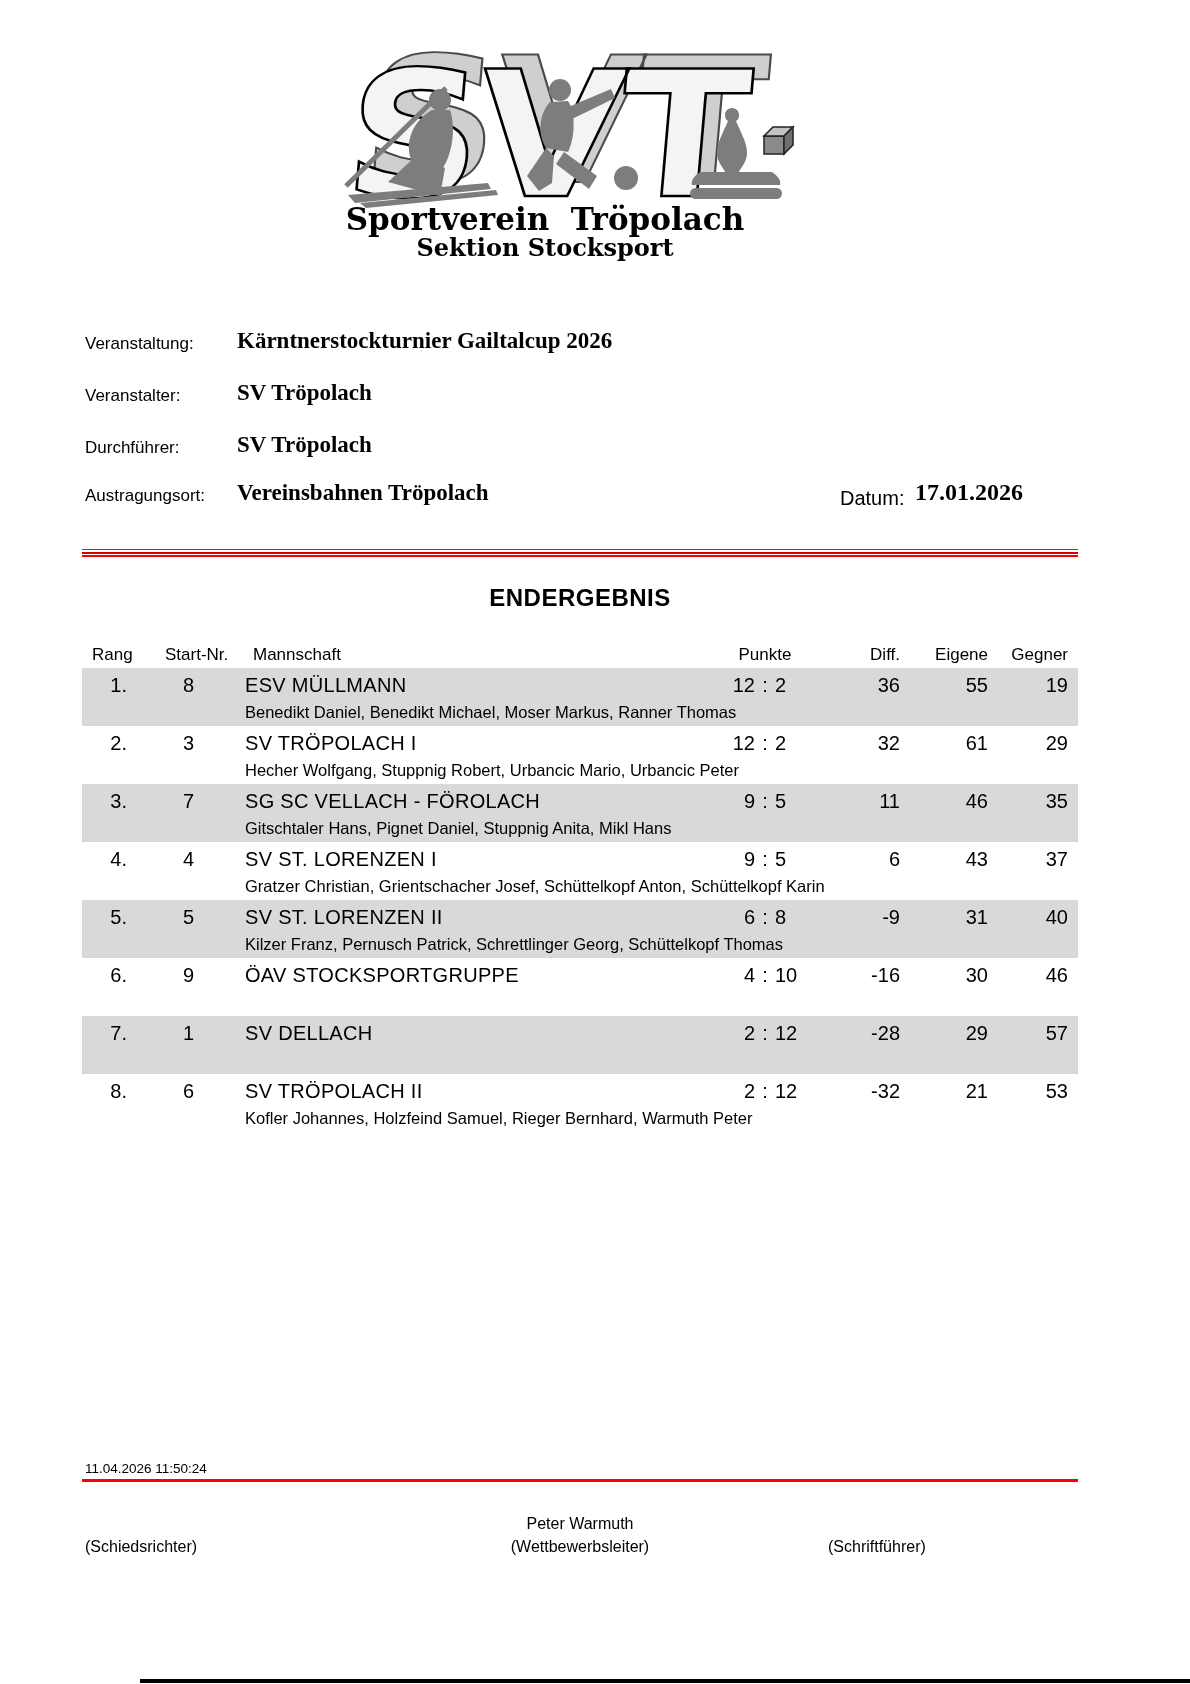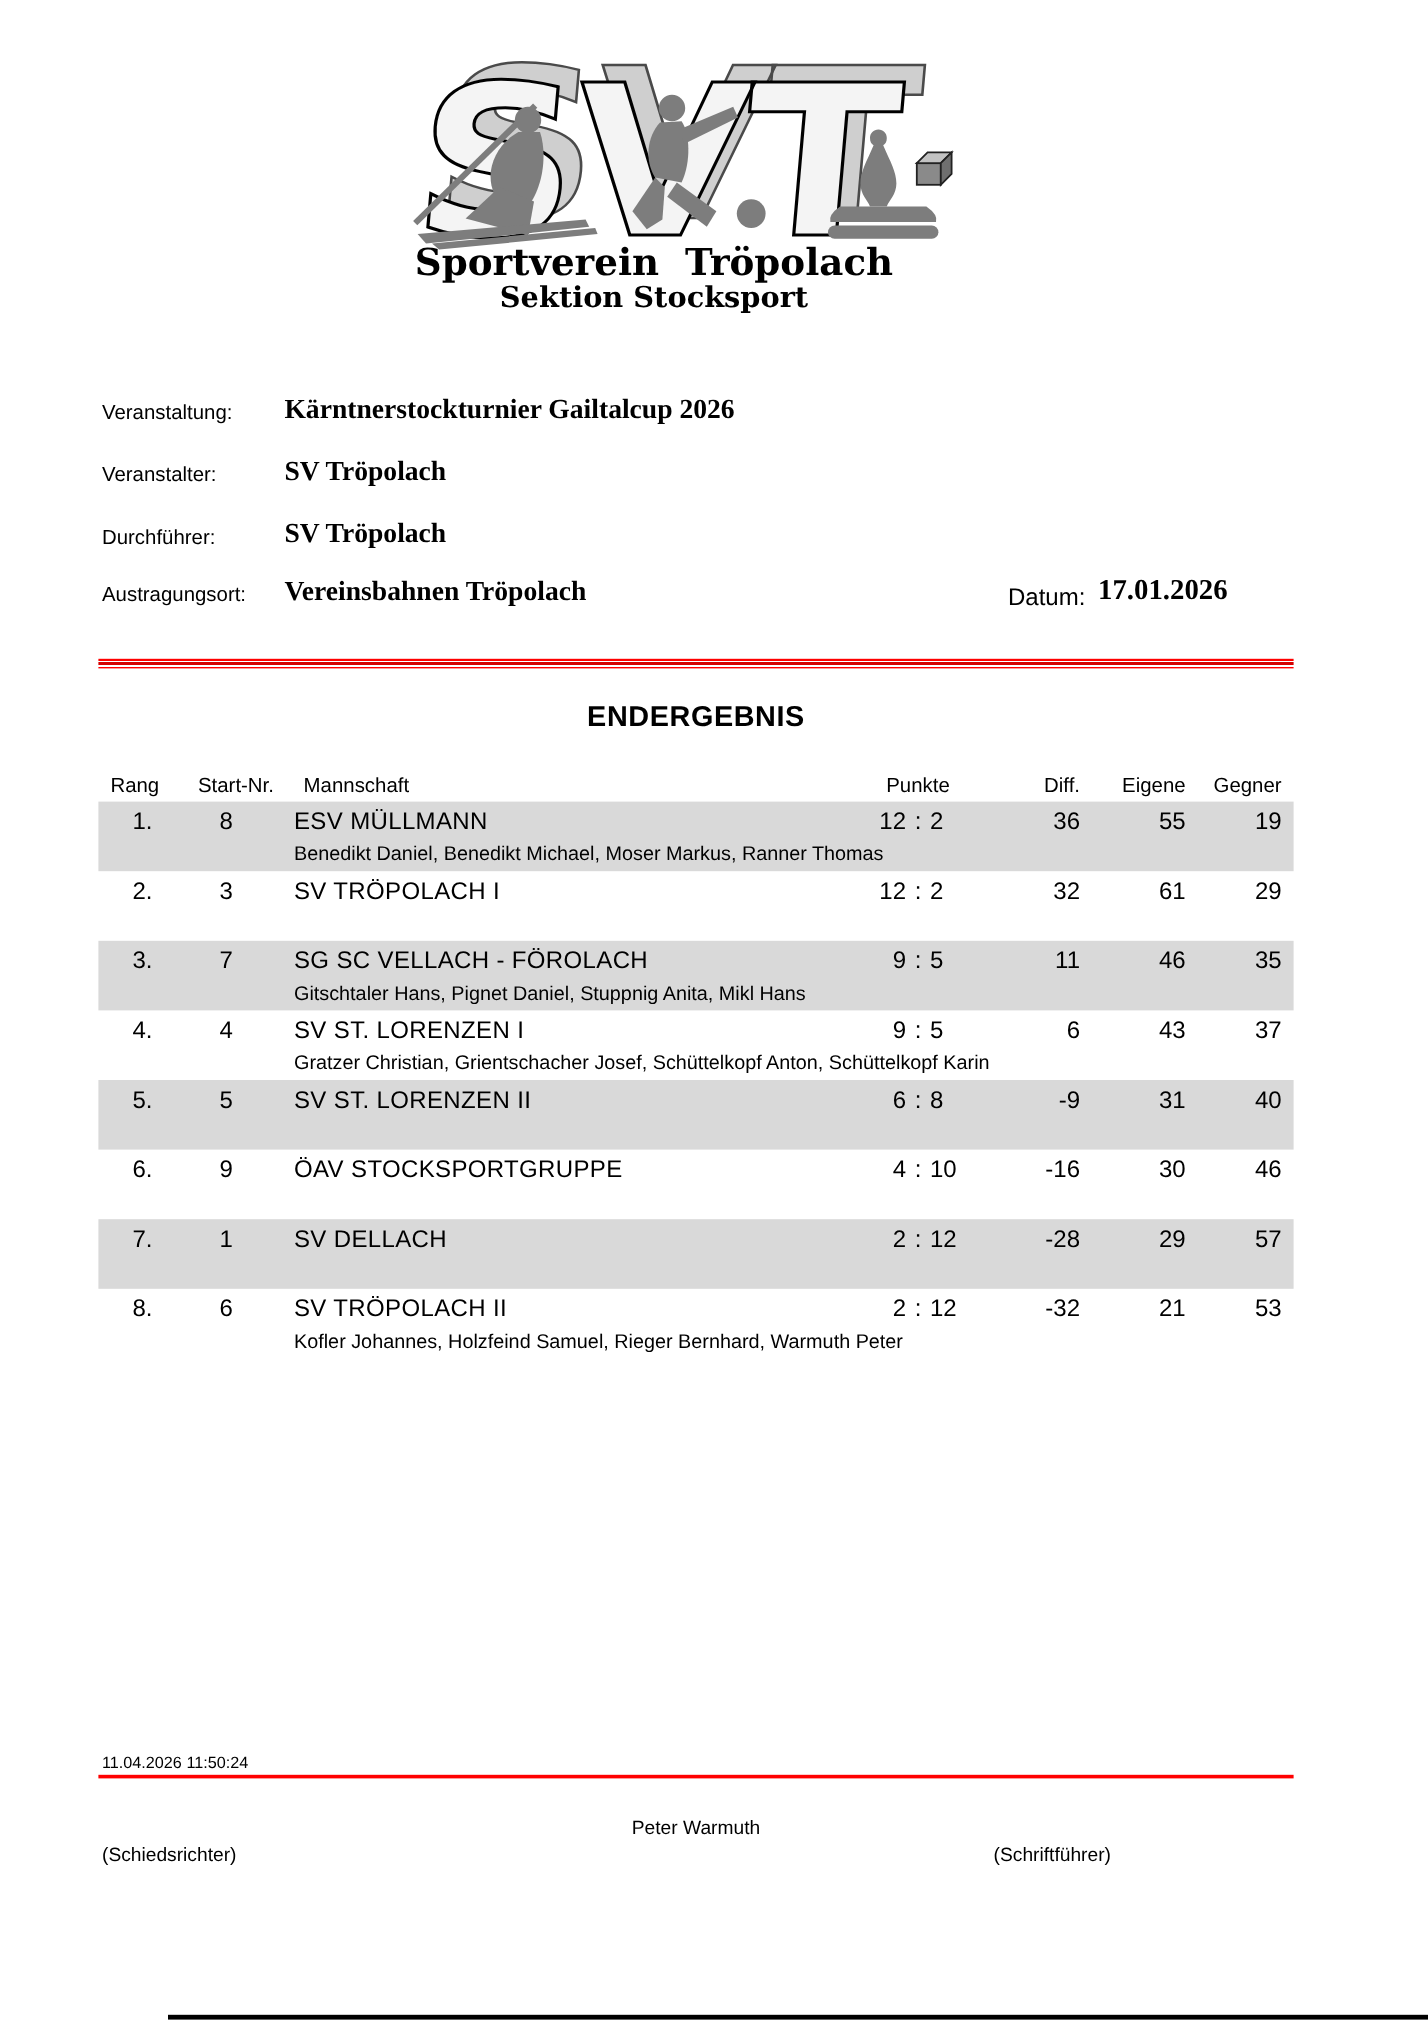--- a/index.html
+++ b/index.html
@@ -170,20 +170,21 @@
     <div class="row white">
       <div class="row-main">
         <span class="c-rank">2.</span>
         <span class="c-start">3</span>
         <span class="c-team">SV TRÖPOLACH I</span>
         <span class="c-points"><span class="p1">12</span><span class="pc">:</span><span class="p2">2</span></span>
         <span class="c-diff">32</span>
         <span class="c-eigene">61</span>
         <span class="c-gegner">29</span>
       </div>
+      <div class="row-players">Hecher Wolfgang, Stuppnig Robert, Urbancic Mario, Urbancic Peter</div>
     </div>
 
     <div class="row gray">
       <div class="row-main">
         <span class="c-rank">3.</span>
         <span class="c-start">7</span>
         <span class="c-team">SG SC VELLACH - FÖROLACH</span>
         <span class="c-points"><span class="p1">9</span><span class="pc">:</span><span class="p2">5</span></span>
         <span class="c-diff">11</span>
         <span class="c-eigene">46</span>
@@ -208,20 +209,21 @@
     <div class="row gray">
       <div class="row-main">
         <span class="c-rank">5.</span>
         <span class="c-start">5</span>
         <span class="c-team">SV ST. LORENZEN II</span>
         <span class="c-points"><span class="p1">6</span><span class="pc">:</span><span class="p2">8</span></span>
         <span class="c-diff">-9</span>
         <span class="c-eigene">31</span>
         <span class="c-gegner">40</span>
       </div>
+      <div class="row-players">Kilzer Franz, Pernusch Patrick, Schrettlinger Georg, Schüttelkopf Thomas</div>
     </div>
 
     <div class="row white">
       <div class="row-main">
         <span class="c-rank">6.</span>
         <span class="c-start">9</span>
         <span class="c-team">ÖAV STOCKSPORTGRUPPE</span>
         <span class="c-points"><span class="p1">4</span><span class="pc">:</span><span class="p2">10</span></span>
         <span class="c-diff">-16</span>
         <span class="c-eigene">30</span>
@@ -253,16 +255,17 @@
       </div>
       <div class="row-players">Kofler Johannes, Holzfeind Samuel, Rieger Bernhard, Warmuth Peter</div>
     </div>
   </div>
   </div>
 
   <span class="timestamp">11.04.2026 11:50:24</span>
   <div class="sep-footer"></div>
   <span class="sig-name">Peter Warmuth</span>
   <span class="sig-left">(Schiedsrichter)</span>
+  <span class="sig-mid">(Wettbewerbsleiter)</span>
   <span class="sig-right">(Schriftführer)</span>
 
   <div class="scan-edge"></div>
 </div>
 
 </body></html>

